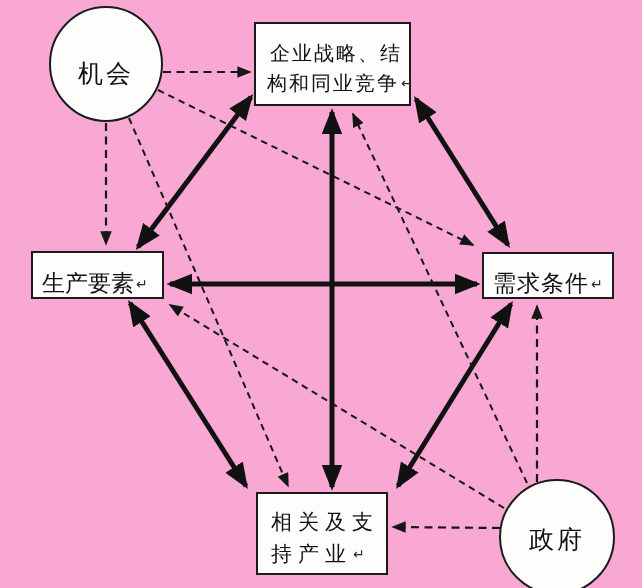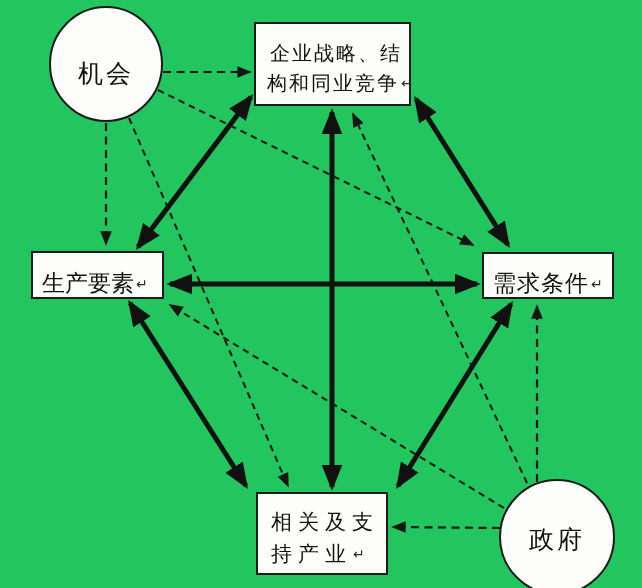--- a/index.html
+++ b/index.html
@@ -4,21 +4,21 @@
 <style>
   html,body{margin:0;padding:0;}
   body{
     width:642px;height:588px;
     font-family:"Liberation Sans", sans-serif;
     background:#ffffff;
   }
   .stage{
     position:relative;
     width:642px;height:588px;
-    background:#22c55e;
+    background:#f9a8d4;
     overflow:hidden;
   }
   svg{display:block;}
   .node-shape{
     fill:#fdfdfc;
     stroke:#1b1b1b;
     stroke-width:2;
   }
   .node-label{
     fill:#111111;

